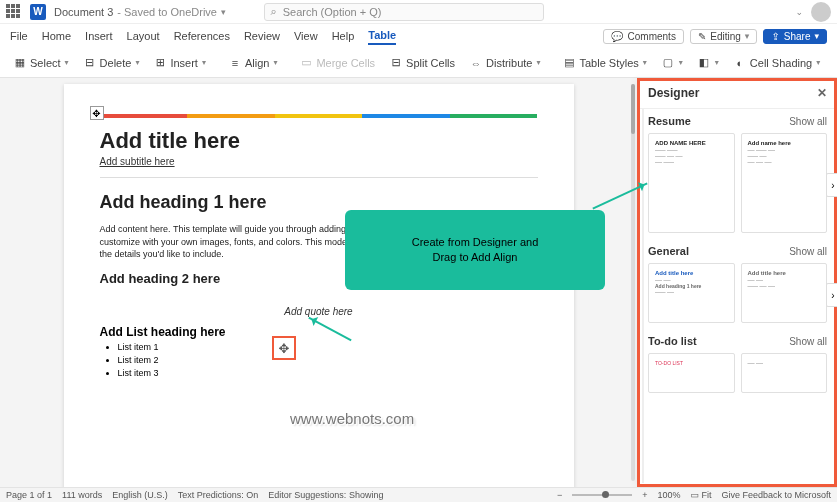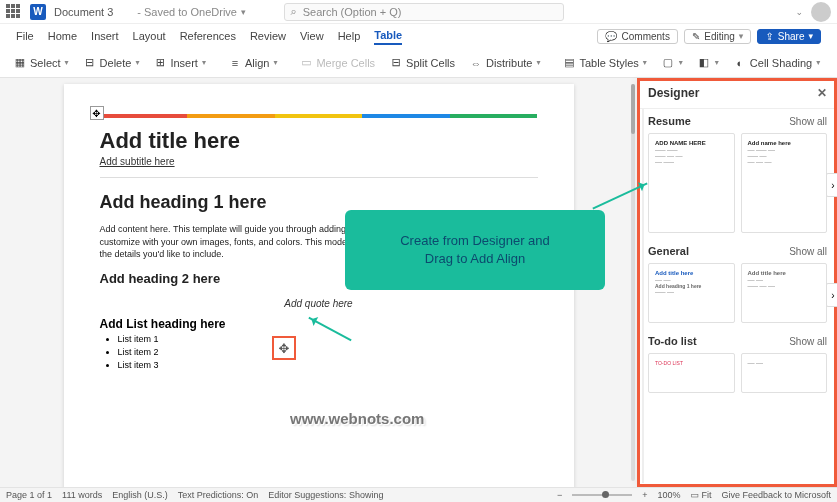--- a/index.html
+++ b/index.html
@@ -2,26 +2,26 @@
 <html><head>
 <meta charset="utf-8">
 <style>
   * { margin: 0; padding: 0; box-sizing: border-box; font-family: "Segoe UI", -apple-system, sans-serif; }
   body { width: 837px; height: 502px; overflow: hidden; background: #f8f8f8; position: relative; }
   .titlebar { height: 24px; display: flex; align-items: center; padding: 0 6px; background: #fff; border-bottom: 1px solid #eee; font-size: 11px; color: #555; gap: 8px; }
   .app-launcher { width: 16px; height: 16px; display: grid; grid-template-columns: repeat(3,4px); grid-template-rows: repeat(3,4px); gap: 1px; cursor: pointer; }
   .app-launcher span { background: #666; }
   .word-icon { width: 16px; height: 16px; background: #185abd; color: #fff; display: flex; align-items: center; justify-content: center; font-size: 10px; font-weight: bold; border-radius: 2px; }
   .doc-name { display: flex; align-items: center; gap: 4px; }
-  .doc-status { color: #888; margin-left: 20px; }
+  .doc-status { color: #888; }
   .chev { color: #888; font-size: 9px; }
   .search-wrap { flex: 1; display: flex; justify-content: flex-start; margin-left: 30px; }
   .search { width: 280px; height: 18px; border: 1px solid #ddd; border-radius: 3px; display: flex; align-items: center; padding: 0 6px; color: #888; gap: 6px; background: #fafafa; }
   .avatar { width: 20px; height: 20px; border-radius: 50%; background: #ccc; }
-  .menubar { height: 24px; display: flex; align-items: center; padding: 0 16px; background: #fff; font-size: 11px; gap: 14px; color: #444; }
+  .menubar { height: 24px; display: flex; align-items: center; padding: 0 10px; background: #fff; font-size: 11px; gap: 14px; color: #444; }
   .menubar .tab { cursor: pointer; padding: 2px 0; }
   .menubar .tab.active { color: #185abd; border-bottom: 2px solid #185abd; font-weight: 600; }
   .menubar-right { margin-left: auto; display: flex; gap: 6px; align-items: center; }
   .pill { border: 1px solid #ccc; border-radius: 3px; padding: 1px 7px; font-size: 10px; display: flex; align-items: center; gap: 4px; cursor: pointer; color: #444; }
   .pill.primary { background: #185abd; color: #fff; border-color: #185abd; }
   .toolbar { height: 30px; display: flex; align-items: center; padding: 0 8px; background: #fff; border-bottom: 1px solid #e3e3e3; font-size: 11px; gap: 4px; color: #444; overflow: hidden; }
   .tbtn { display: flex; align-items: center; gap: 3px; padding: 2px 5px; cursor: pointer; border-radius: 3px; white-space: nowrap; }
   .tbtn .ico { width: 14px; height: 14px; display: inline-flex; align-items: center; justify-content: center; }
   .tbtn .dd { font-size: 8px; color: #888; margin-left: 1px; }
   .tbtn.disabled { color: #bbb; }
@@ -31,21 +31,21 @@
   .page { width: 510px; min-height: 600px; background: #fff; box-shadow: 0 1px 4px rgba(0,0,0,.15); position: relative; padding: 30px 36px; }
   .table-handle { position: absolute; left: 26px; top: 22px; width: 14px; height: 14px; border: 1px solid #999; background: #fff; display: flex; align-items: center; justify-content: center; font-size: 10px; cursor: move; }
   .color-bar { height: 4px; display: flex; margin-bottom: 10px; }
   .color-bar span { flex: 1; }
   .c-red { background: #e74c3c; } .c-orange { background: #f39c12; } .c-yellow { background: #f1c40f; } .c-blue { background: #1e88e5; } .c-green { background: #27ae60; }
   .doc-title { font-size: 22px; font-weight: 700; color: #222; margin-bottom: 2px; }
   .doc-sub { font-size: 10px; color: #333; margin-bottom: 10px; text-decoration: underline; }
   .hr { height: 1px; background: #ddd; margin: 6px 0 14px; }
   .h1 { font-size: 18px; font-weight: 700; color: #222; margin: 8px 0 10px; }
   .body-text { font-size: 9px; color: #222; line-height: 1.4; margin-bottom: 6px; }
-  .h2 { font-size: 13px; font-weight: 600; color: #222; margin: 10px 0 12px; }
+  .h2 { font-size: 13px; font-weight: 600; color: #222; margin: 10px 0 20px; }
   .quote { font-size: 10px; font-style: italic; text-align: center; color: #333; margin: 6px 0; }
   .list-heading { font-size: 12px; font-weight: 600; margin: 8px 0 3px; }
   .list { font-size: 9px; padding-left: 18px; }
   .list li { margin: 3px 0; }
   .drag-handle { position: absolute; left: 272px; top: 336px; width: 24px; height: 24px; border: 2px solid #f05a3a; background: #fff; display: flex; align-items: center; justify-content: center; font-size: 13px; color: #555; cursor: grab; }
   .scrollhint { position: absolute; right: 2px; top: 6px; bottom: 6px; width: 4px; background: #ddd; border-radius: 4px; }
   .scrollhint span { display: block; width: 100%; height: 50px; background: #aaa; border-radius: 4px; }
 
   .designer { width: 200px; background: #fff; border-left: 1px solid #e0e0e0; box-shadow: -3px 0 6px rgba(0,0,0,.03); display: flex; flex-direction: column; outline: 3px solid #f05a3a; outline-offset: -3px; }
   .designer-head { display: flex; align-items: center; justify-content: space-between; padding: 8px 10px; font-size: 12px; font-weight: 600; color: #333; }
@@ -53,26 +53,26 @@
   .d-hr { height: 1px; background: #eee; }
   .d-section-head { display: flex; justify-content: space-between; align-items: center; padding: 6px 10px 4px; font-size: 11px; color: #333; font-weight: 600; }
   .show-all { font-size: 10px; color: #666; font-weight: 400; cursor: pointer; }
   .d-grid { display: flex; gap: 6px; padding: 2px 10px 6px; position: relative; }
   .d-card { flex: 1; height: 100px; border: 1px solid #e0e0e0; border-radius: 2px; background: #fff; padding: 6px; font-size: 5px; color: #666; overflow: hidden; cursor: pointer; line-height: 1.2; }
   .d-card.short { height: 60px; }
   .d-card.tiny { height: 40px; }
   .nav-arrow { position: absolute; right: -3px; top: 50%; transform: translateY(-50%); width: 14px; height: 24px; background: #fff; border: 1px solid #ddd; border-radius: 2px; display: flex; align-items: center; justify-content: center; font-size: 10px; cursor: pointer; }
   .d-scroll { position: absolute; left: 4px; top: 30px; bottom: 4px; width: 2px; background: #eee; }
 
-  .callout { position: absolute; left: 345px; top: 210px; width: 260px; height: 80px; background: #1abc9c; color: #0c4a6e; border-radius: 6px; display: flex; align-items: center; justify-content: center; text-align: center; font-size: 13px; line-height: 1.35; padding: 8px 12px; z-index: 20; }
+  .callout { position: absolute; left: 345px; top: 210px; width: 260px; height: 80px; background: #1abc9c; color: #000000; border-radius: 6px; display: flex; align-items: center; justify-content: center; text-align: center; font-size: 11px; line-height: 1.35; padding: 8px 12px; z-index: 20; }
   .arrow1 { position: absolute; left: 590px; top: 195px; width: 60px; height: 2px; background: #1abc9c; transform: rotate(-25deg); z-index: 19; }
   .arrow1::after { content: ""; position: absolute; right: -2px; top: -4px; border: 5px solid transparent; border-left-color: #1abc9c; }
   .arrow2 { position: absolute; left: 306px; top: 328px; width: 48px; height: 2px; background: #1abc9c; transform: rotate(28deg); z-index: 19; }
   .arrow2::after { content: ""; position: absolute; left: -2px; top: -4px; border: 5px solid transparent; border-right-color: #1abc9c; }
-  .watermark { position: absolute; left: 290px; top: 410px; font-size: 15px; font-weight: 700; color: #777; text-shadow: 1px 1px 0 #fff, 2px 2px 2px rgba(0,0,0,.15); z-index: 18; }
+  .watermark { position: absolute; left: 290px; top: 410px; font-size: 15px; font-weight: 400; color: #777; text-shadow: 1px 1px 0 #fff, 2px 2px 2px rgba(0,0,0,.15); z-index: 18; }
 
   .statusbar { position: absolute; bottom: 0; left: 0; right: 0; height: 15px; background: #f4f4f4; border-top: 1px solid #e3e3e3; display: flex; align-items: center; font-size: 9px; color: #555; padding: 0 6px; gap: 10px; }
   .statusbar .spacer { flex: 1; }
   .zoom-slider { width: 60px; height: 2px; background: #bbb; position: relative; }
   .zoom-slider span { position: absolute; left: 50%; top: -3px; width: 7px; height: 7px; background: #666; border-radius: 50%; }
 </style>
 </head>
 <body>
 
 <div class="titlebar">

